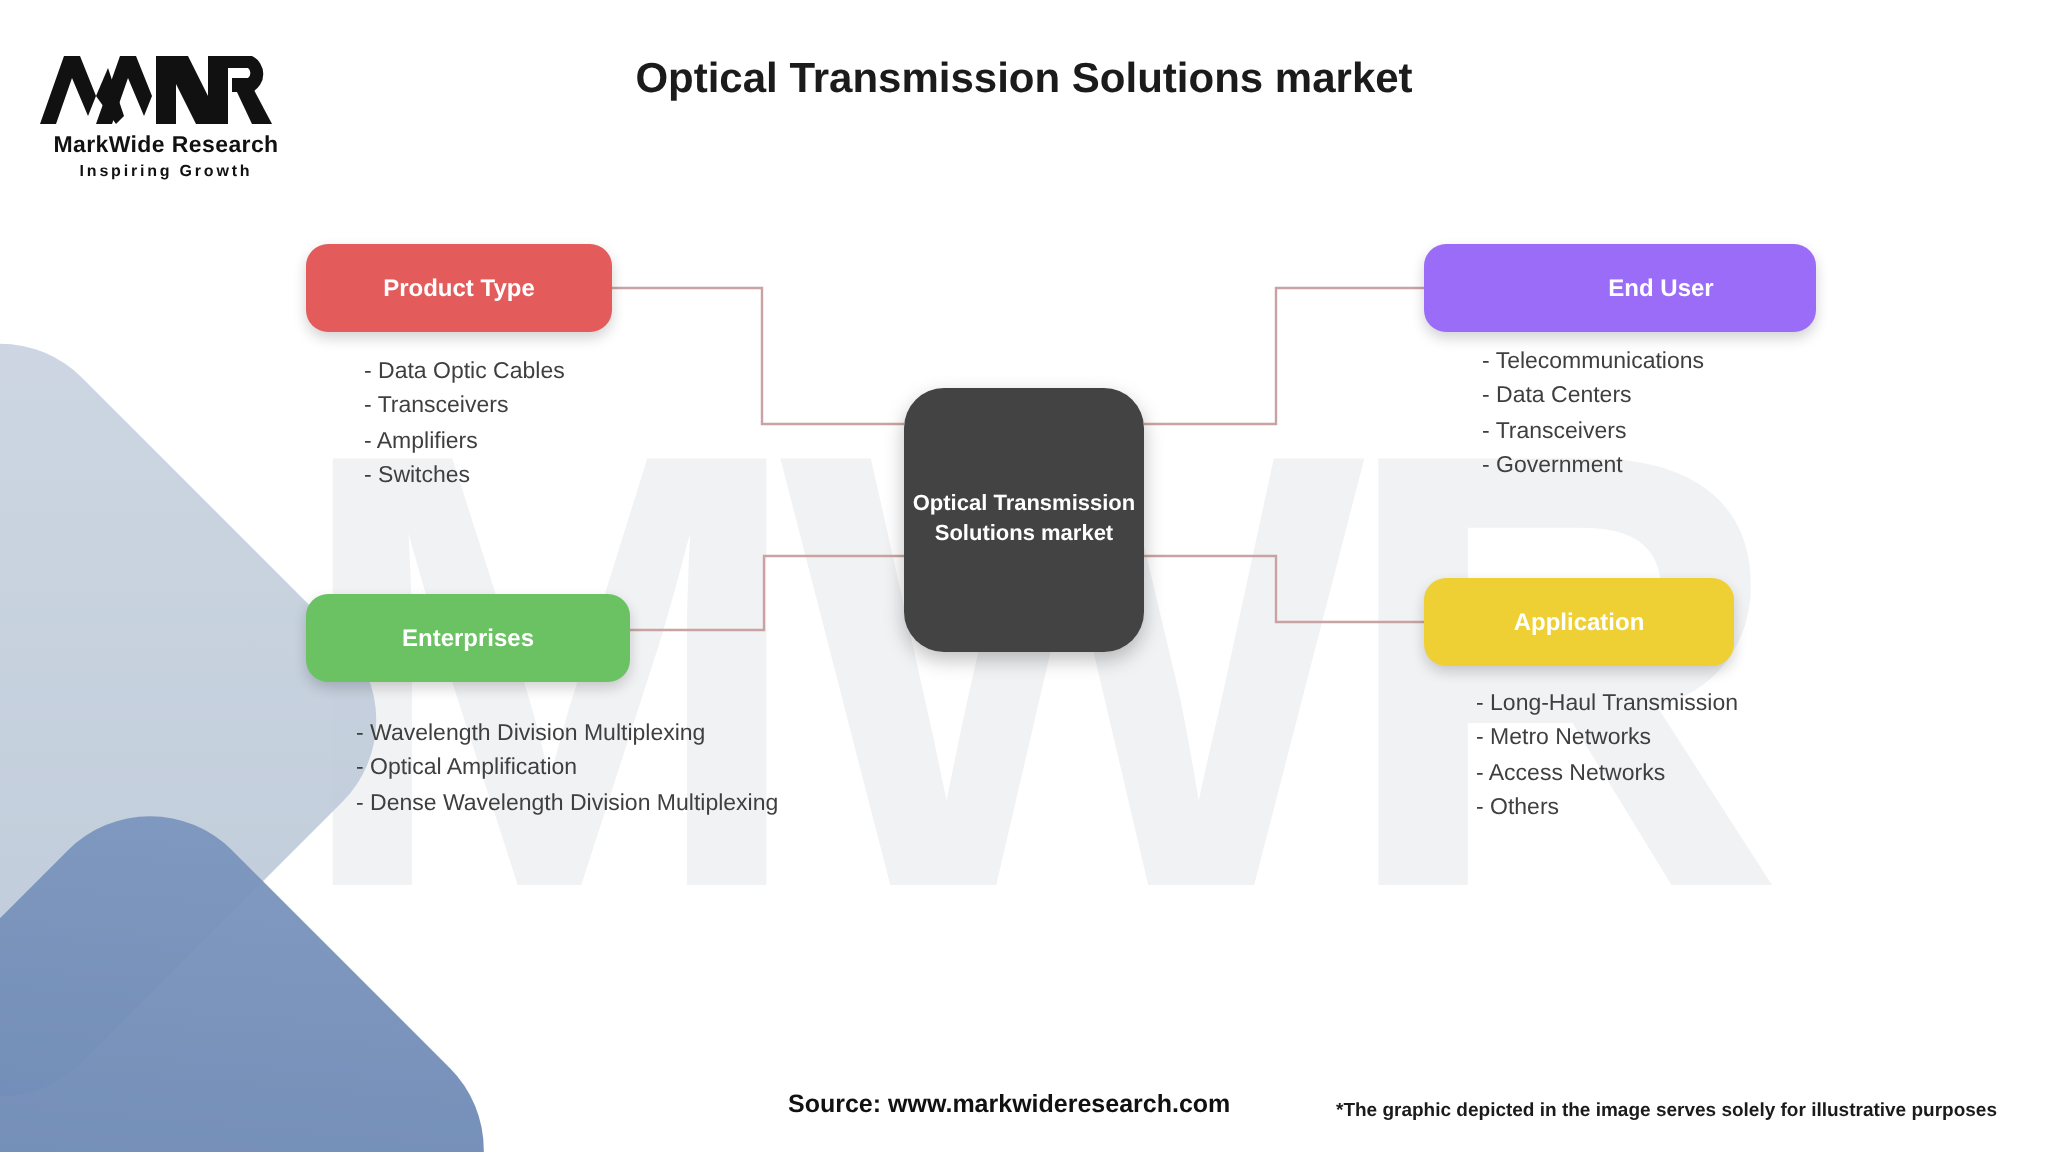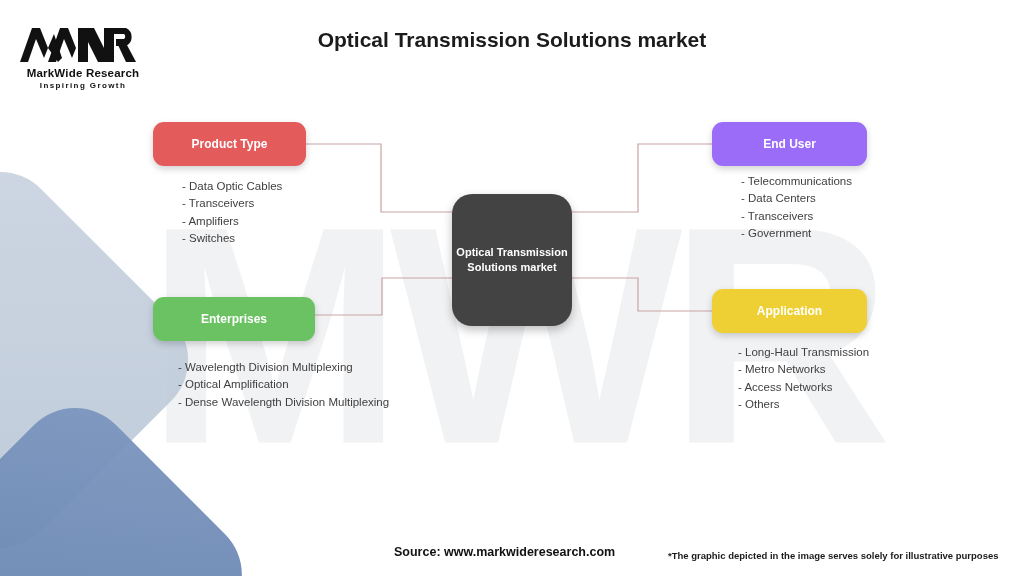--- a/index.html
+++ b/index.html
@@ -206,21 +206,21 @@
   <div class="node" style="left:153px; top:122px; width:153px; height:44px; background:#E35B5B;">
     <span>Product Type</span>
   </div>
   <div class="item-list" style="left:182px; top:178px;">
     <div>- Data Optic Cables</div>
     <div>- Transceivers</div>
     <div>- Amplifiers</div>
     <div>- Switches</div>
   </div>
 
-  <div class="node" style="left:712px; top:122px; width:155px; height:44px; background:#9B6CF7;">
+  <div class="node" style="left:712px; top:122px; width:155px; height:44px; background:#9B6CF7;padding-left:41px;">
     <span>End User</span>
   </div>
   <div class="item-list" style="left:741px; top:173px;">
     <div>- Telecommunications</div>
     <div>- Data Centers</div>
     <div>- Transceivers</div>
     <div>- Government</div>
   </div>
 
   <div class="node" style="left:153px; top:297px; width:162px; height:44px; background:#6BC263;">

